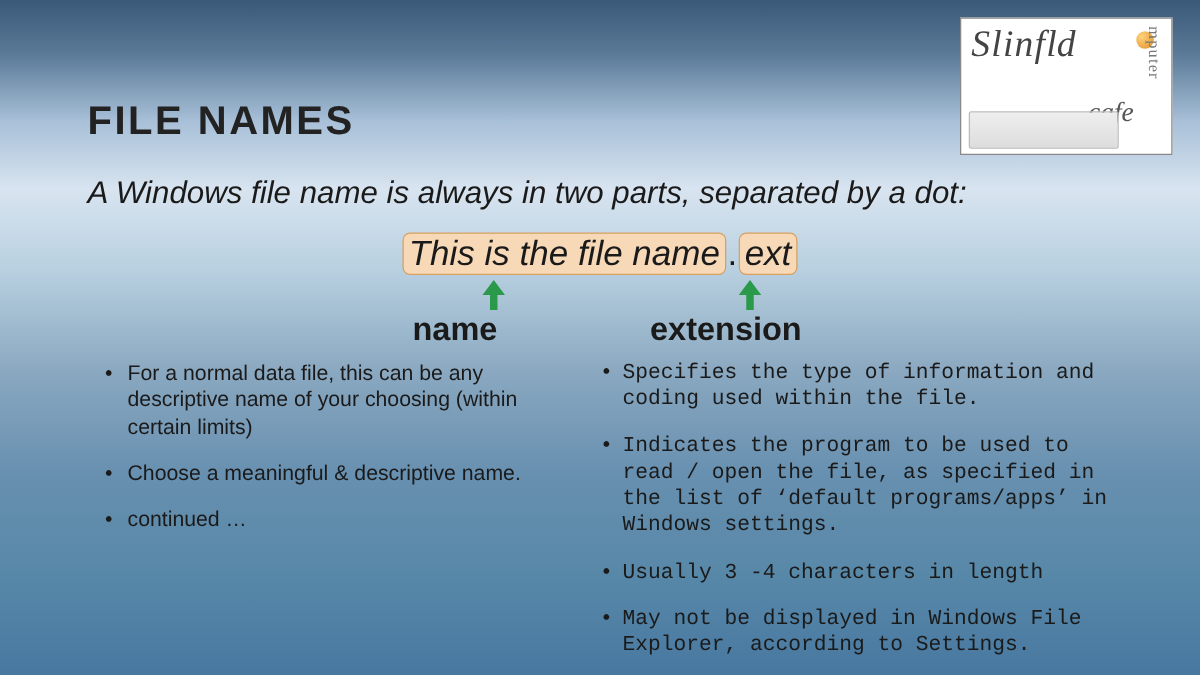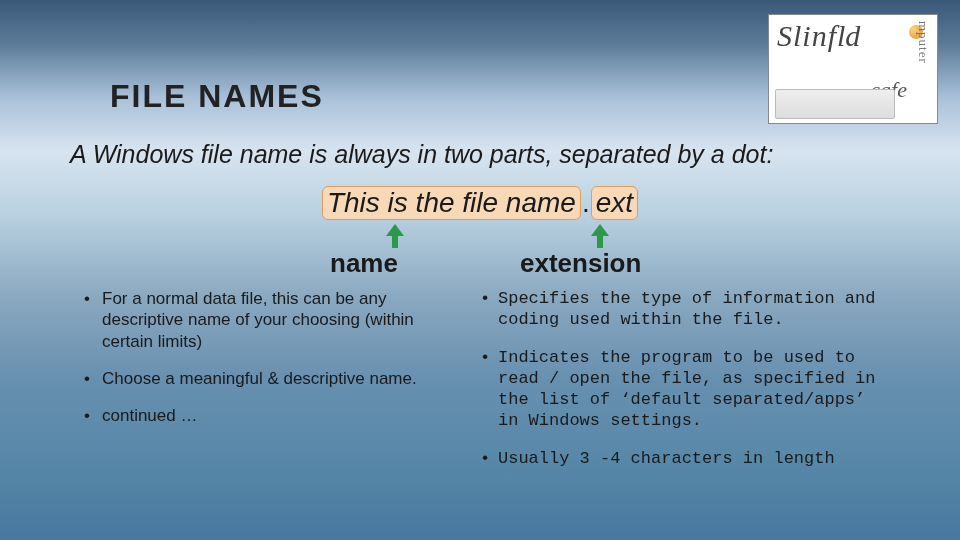--- a/index.html
+++ b/index.html
@@ -38,21 +38,20 @@
   .logo-kbd {
     position: absolute; bottom: 4px; left: 6px;
     width: 120px; height: 30px;
     background: linear-gradient(#eee,#ddd);
     border: 1px solid #bbb; border-radius: 2px;
   }
   .title {
     position: absolute; left: 70px; top: 78px;
     font-size: 32px; font-weight: bold; letter-spacing: 2px;
     color: #222;
-    margin-left: 40px;
   }
   .intro {
     position: absolute; left: 70px; top: 140px;
     font-size: 25px; color: #1a1a1a; font-style: italic;
   }
   .example {
     position: absolute; left: 0; right: 0; top: 186px;
     text-align: center; font-size: 28px; color: #1a1a1a;
   }
   .hl {
@@ -132,18 +131,19 @@
     <ul>
       <li>For a normal data file, this can be any descriptive name of your choosing (within certain limits)</li>
       <li>Choose a meaningful &amp; descriptive name.</li>
       <li>continued …</li>
     </ul>
   </div>
 
   <div class="col right">
     <ul>
       <li>Specifies the type of information and coding used within the file.</li>
-      <li>Indicates the program to be used to read / open the file, as specified in the list of ‘default separated/apps’ in Windows settings.</li>
+      <li>Indicates the program to be used to read / open the file, as specified in the list of ‘default programs/apps’ in Windows settings.</li>
       <li>Usually 3 -4 characters in length</li>
+      <li>May not be displayed in Windows File Explorer, according to Settings.</li>
     </ul>
   </div>
 
 </div>
 
 </body></html>

